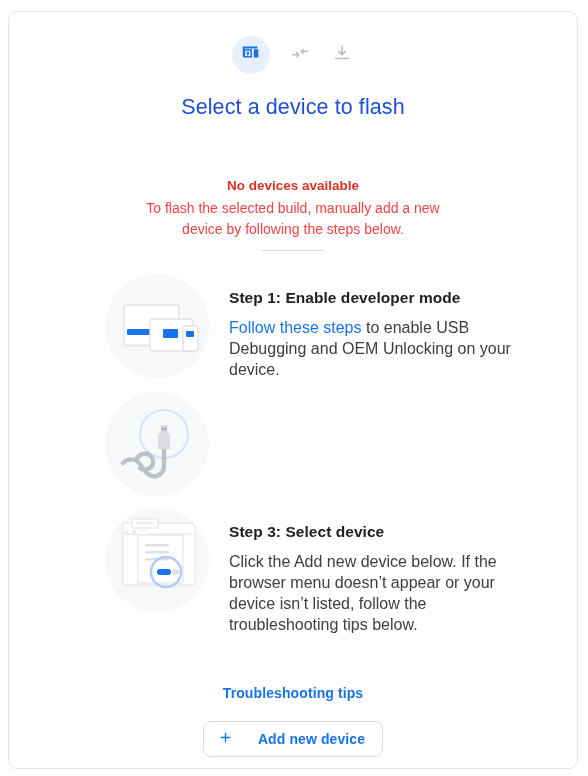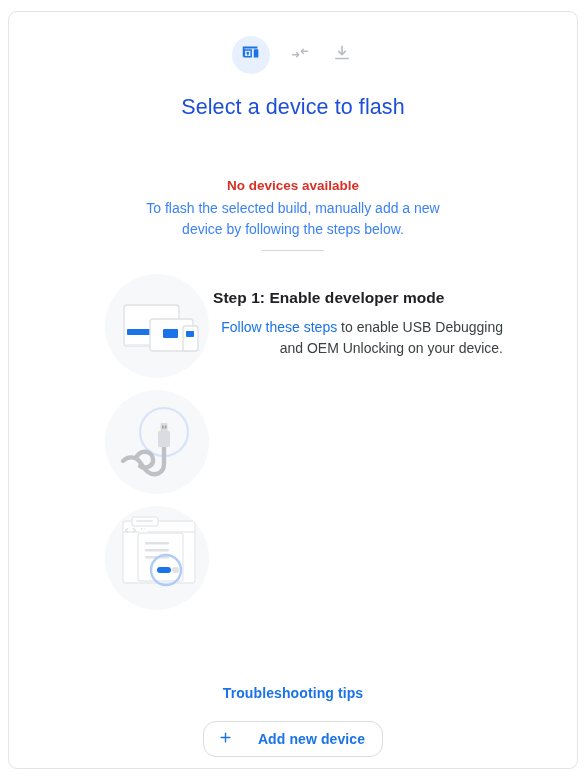--- a/index.html
+++ b/index.html
@@ -81,21 +81,21 @@
   .status-error {
     font-size: 13.5px;
     line-height: 17px;
     font-weight: 700;
     color: #d93025;
     margin-bottom: 4px;
   }
   .status-desc {
     font-size: 14px;
     line-height: 21px;
-    color: #3b82f6;
+    color: #ef4444;
     width: 330px;
     margin: 0 auto;
   }
 
   .divider {
     position: absolute;
     top: 238px;
     left: 50%;
     transform: translateX(-50%);
     width: 62px;
@@ -118,37 +118,36 @@
   .step-art {
     flex: 0 0 104px;
     width: 104px;
     height: 104px;
     border-radius: 50%;
     background: #f7f8fa;
     position: relative;
     overflow: hidden;
   }
   .step-text {
-    margin-left: 4px;
+    margin-left: 20px;
     padding-top: 13px;
     width: 290px;
   }
   .step-title {
     font-size: 15.5px;
     line-height: 21px;
     font-weight: 700;
     color: #202124;
     margin-bottom: 9px;
     letter-spacing: 0.05px;
   }
   .step-body {
-    font-size: 14px;
+    font-size: 16px;
     line-height: 21px;
     color: #3c4043;
-    text-align: right;
   }
   .link {
     color: #1a73e8;
     text-decoration: none;
     cursor: pointer;
   }
 
   
   .footer {
     position: absolute;
@@ -170,21 +169,21 @@
   }
   .add-btn {
     display: flex;
     align-items: center;
     gap: 25px;
     height: 36px;
     padding: 0 17px 0 14px;
     box-sizing: border-box;
     background: #ffffff;
     border: 1px solid #dadce0;
-    border-radius: 13px;
+    border-radius: 8px;
     color: #1a73e8;
     font-size: 14px;
     font-weight: 700;
     font-family: "Liberation Sans", sans-serif;
     cursor: pointer;
     letter-spacing: 0.1px;
   }
   .plus-icon { display: block; }
 </style>
 </head>
@@ -290,20 +289,24 @@
           <path d="M44 27l-5.5 -6 -5.5 6z" fill="#ffffff"></path>
           <rect x="33" y="27" width="45" height="48" rx="2.5" fill="#ffffff" stroke="#e8eaed" stroke-width="1.4"></rect>
           <rect x="40" y="36" width="24" height="2.4" rx="1.2" fill="#dfe1e4"></rect>
           <rect x="40" y="43" width="24" height="2.4" rx="1.2" fill="#dfe1e4"></rect>
           <rect x="40" y="50" width="24" height="2.4" rx="1.2" fill="#dfe1e4"></rect>
           <circle cx="61" cy="64" r="15" fill="none" stroke="#aecbfa" stroke-width="2.4"></circle>
           <rect x="52" y="61" width="14" height="6" rx="3" fill="#1a73e8"></rect>
           <rect x="67" y="61" width="7" height="6" rx="3" fill="#e0e2e5"></rect>
         </svg>
       </div>
+      <div class="step-text">
+        <div class="step-title">Step 3: Select device</div>
+        <div class="step-body">Click the Add new device below. If the browser menu doesn’t appear or your device isn’t listed, follow the troubleshooting tips below.</div>
+      </div>
     </div>
 
   </div>
 
   <div class="footer">
     <span class="tips-link">Troubleshooting tips</span>
     <button class="add-btn">
       <span class="plus-icon">
         <svg width="15" height="15" viewBox="0 0 24 24" aria-hidden="true">
           <path d="M12 5v14M5 12h14" stroke="#1a73e8" stroke-width="2.2" stroke-linecap="round"></path>

